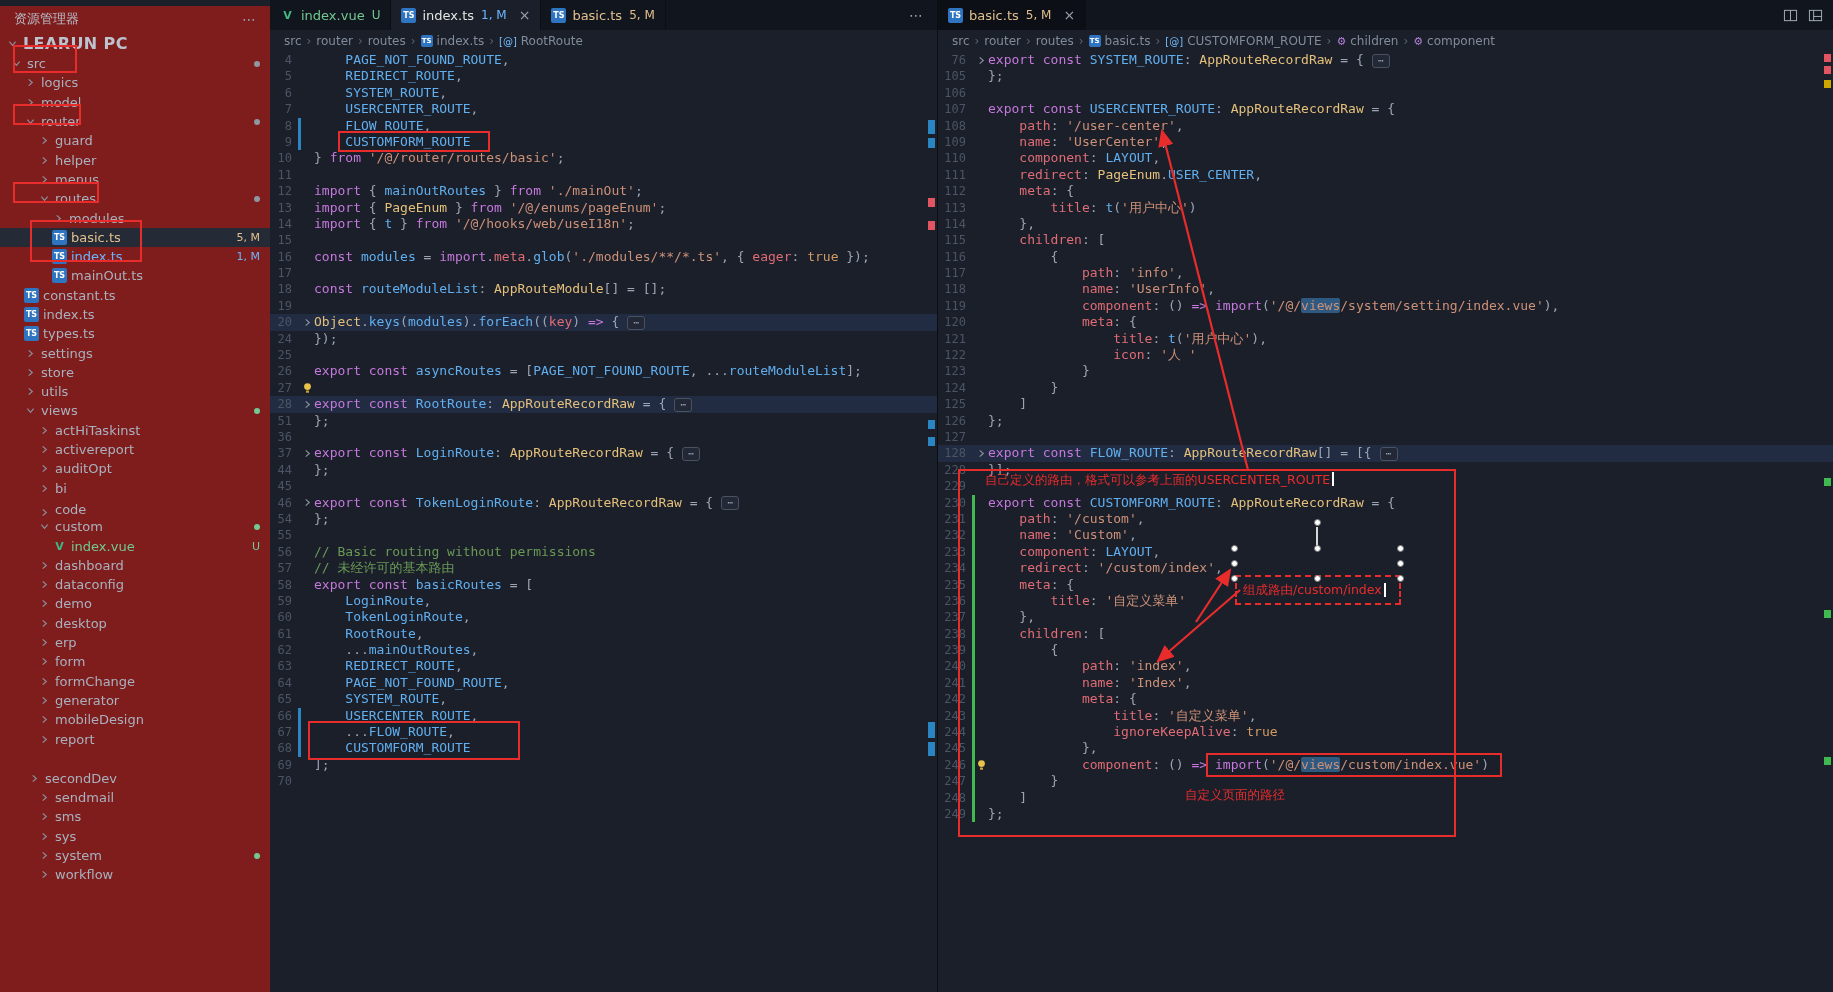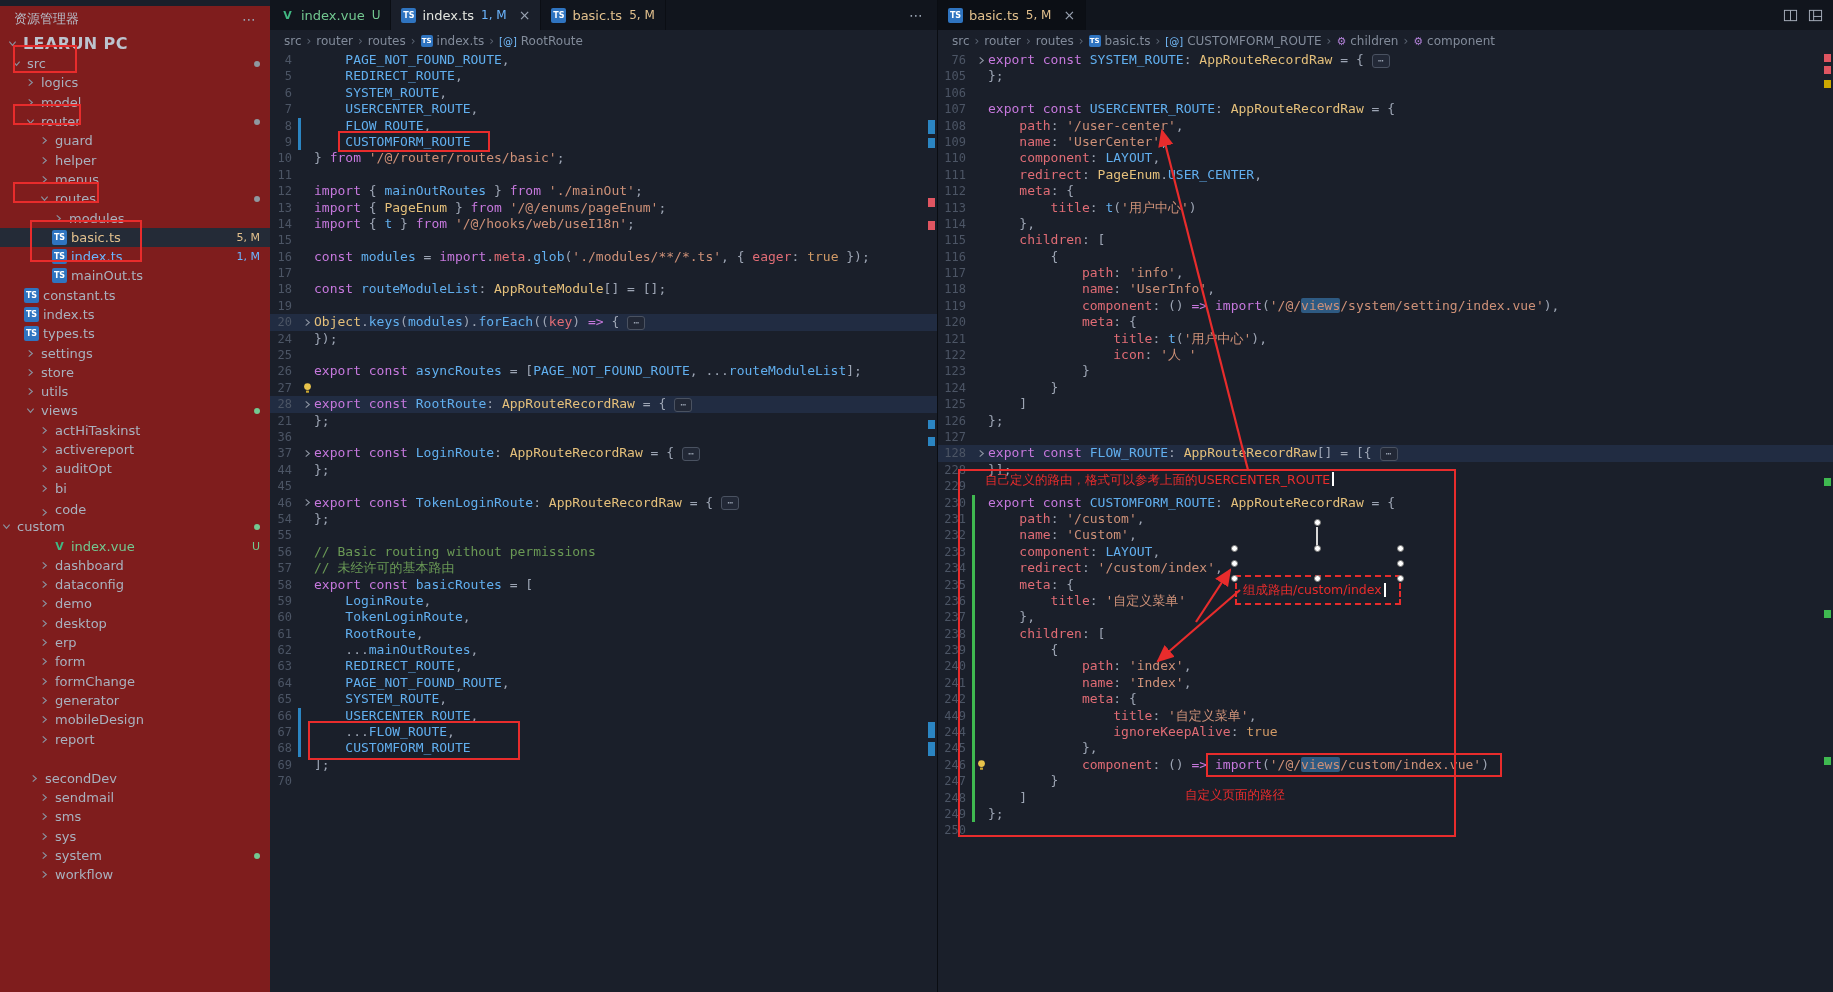--- a/index.html
+++ b/index.html
@@ -255,21 +255,21 @@
           <span class="tlabel">bi</span>
         </div>
         <div class="trow" style="padding-left: 38px; align-items: flex-end;">
           <span class="tchev">
             <svg width="9" height="9" viewBox="0 0 10 10">
               <path d="M3 1.5 L7 5 L3 8.5" fill="none" stroke="#8a919e" stroke-width="1.3"></path>
             </svg>
           </span>
           <span class="tlabel">code</span>
         </div>
-        <div class="trow" style="">
+        <div class="trow" style="padding-left: 38px;">
           <span class="tchev">
             <svg width="9" height="9" viewBox="0 0 10 10">
               <path d="M1.5 3 L5 7 L8.5 3" fill="none" stroke="#8a919e" stroke-width="1.3"></path>
             </svg>
           </span>
           <span class="tlabel">custom</span>
           <span class="tdot" style="background: rgb(115, 201, 145);"></span>
         </div>
         <div class="trow" style="padding-left: 52px;">
           <span class="vueicon">V</span>
@@ -592,21 +592,21 @@
           <span class="ln">28</span>
           <span class="git"></span>
           <span class="chev">
             <svg width="9" height="9" viewBox="0 0 10 10">
               <path d="M3 1.5 L7 5 L3 8.5" fill="none" stroke="#8a919e" stroke-width="1.3"></path>
             </svg>
           </span>
           <span class="ct"><span class="tk k">export</span><span class="tk d"> </span><span class="tk k">const</span><span class="tk d"> </span><span class="tk v">RootRoute</span><span class="tk p">: </span><span class="tk t">AppRouteRecordRaw</span><span class="tk p"> = {</span><span class="fold">⋯</span></span>
         </div>
         <div class="cl">
-          <span class="ln">21</span>
+          <span class="ln">51</span>
           <span class="git"></span>
           <span class="chev"></span>
           <span class="ct"><span class="tk p">};</span></span>
         </div>
         <div class="cl">
           <span class="ln">36</span>
           <span class="git"></span>
           <span class="chev"></span>
           <span class="ct"></span>
         </div>
@@ -1058,21 +1058,21 @@
           <span class="chev"></span>
           <span class="ct"><span class="tk r">            name</span><span class="tk p">: </span><span class="tk s">'Index'</span><span class="tk p">,</span></span>
         </div>
         <div class="cl">
           <span class="ln">242</span>
           <span class="git ga"></span>
           <span class="chev"></span>
           <span class="ct"><span class="tk r">            meta</span><span class="tk p">: {</span></span>
         </div>
         <div class="cl">
-          <span class="ln">449</span>
+          <span class="ln">243</span>
           <span class="git ga"></span>
           <span class="chev"></span>
           <span class="ct"><span class="tk r">                title</span><span class="tk p">: </span><span class="tk s">'自定义菜单'</span><span class="tk p">,</span></span>
         </div>
         <div class="cl">
           <span class="ln">244</span>
           <span class="git ga"></span>
           <span class="chev"></span>
           <span class="ct"><span class="tk r">                ignoreKeepAlive</span><span class="tk p">: </span><span class="tk n">true</span></span>
         </div>
@@ -1103,26 +1103,20 @@
           <span class="ln">248</span>
           <span class="git ga"></span>
           <span class="chev"></span>
           <span class="ct"><span class="tk p">    ]</span></span>
         </div>
         <div class="cl">
           <span class="ln">249</span>
           <span class="git ga"></span>
           <span class="chev"></span>
           <span class="ct"><span class="tk p">};</span></span>
-        </div>
-        <div class="cl">
-          <span class="ln">250</span>
-          <span class="git"></span>
-          <span class="chev"></span>
-          <span class="ct"></span>
         </div>
       </div>
     <div class="ruler">
         <div class="mark" style="top: 2px; height: 8px; background: rgb(224, 85, 97);"></div>
         <div class="mark" style="top: 14px; height: 8px; background: rgb(224, 85, 97);"></div>
         <div class="mark" style="top: 28px; height: 8px; background: rgb(204, 167, 0);"></div>
         <div class="mark" style="top: 426px; height: 8px; background: rgb(63, 185, 80);"></div>
         <div class="mark" style="top: 558px; height: 8px; background: rgb(63, 185, 80);"></div>
         <div class="mark" style="top: 705px; height: 8px; background: rgb(63, 185, 80);"></div>
       </div>

